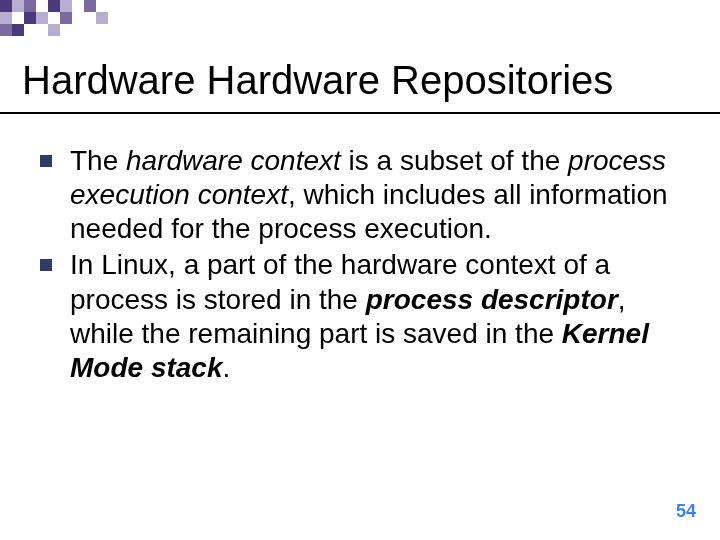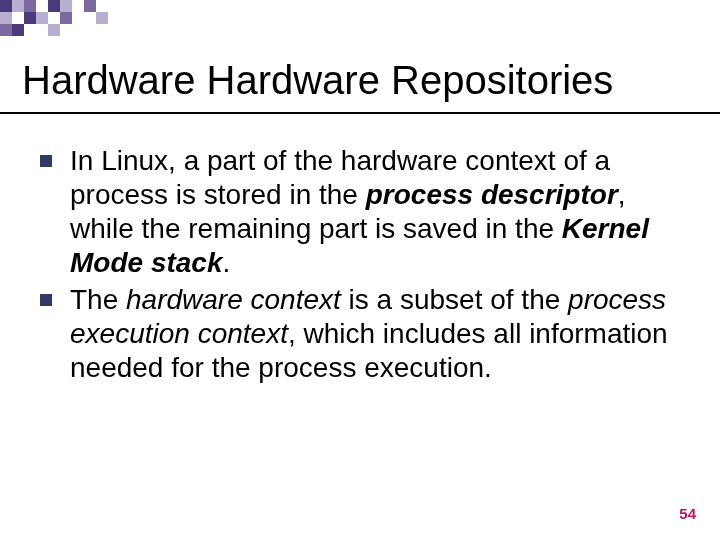--- a/index.html
+++ b/index.html
@@ -56,23 +56,23 @@
     width: 12px;
     height: 12px;
     background: #2f3a66;
   }
   .em1 { font-style: italic; }
   .em2 { font-style: italic; font-weight: bold; }
   .pagenum {
     position: absolute;
     bottom: 18px;
     right: 24px;
-    font-size: 15px;
+    font-size: 18px;
     font-weight: bold;
-    color: #be185d;
+    color: #3b82f6;
   }
 </style>
 </head>
 <body>
 
 <div class="deco">
   <svg width="180" height="36" viewBox="0 0 180 36">
     <rect x="0" y="0" width="12" height="12" fill="#4a3a7a"></rect>
     <rect x="12" y="0" width="12" height="12" fill="#b8aed0"></rect>
     <rect x="24" y="0" width="12" height="12" fill="#7a6aa0"></rect>
@@ -87,17 +87,17 @@
     <rect x="0" y="24" width="12" height="12" fill="#7a6aa0"></rect>
     <rect x="12" y="24" width="12" height="12" fill="#4a3a7a"></rect>
     <rect x="48" y="24" width="12" height="12" fill="#b8aed0"></rect>
   </svg>
 </div>
 
 <h1 class="title">Hardware Hardware Repositories</h1>
 <div class="rule"></div>
 
 <div class="content" id="content">
+    <div class="bullet-item"><span class="bullet-marker"></span><span><span>The </span><span class="em1">hardware context</span><span> is a subset of the </span><span class="em1">process execution context</span><span>, which includes all information needed for the process execution.</span></span></div>
     <div class="bullet-item"><span class="bullet-marker"></span><span><span>In Linux, a part of the hardware context of a process is stored in the </span><span class="em2">process descriptor</span><span>, while the remaining part is saved in the </span><span class="em2">Kernel Mode stack</span><span>.</span></span></div>
-    <div class="bullet-item"><span class="bullet-marker"></span><span><span>The </span><span class="em1">hardware context</span><span> is a subset of the </span><span class="em1">process execution context</span><span>, which includes all information needed for the process execution.</span></span></div>
   </div>
 
 <div class="pagenum">54</div>
 
 </body></html>

